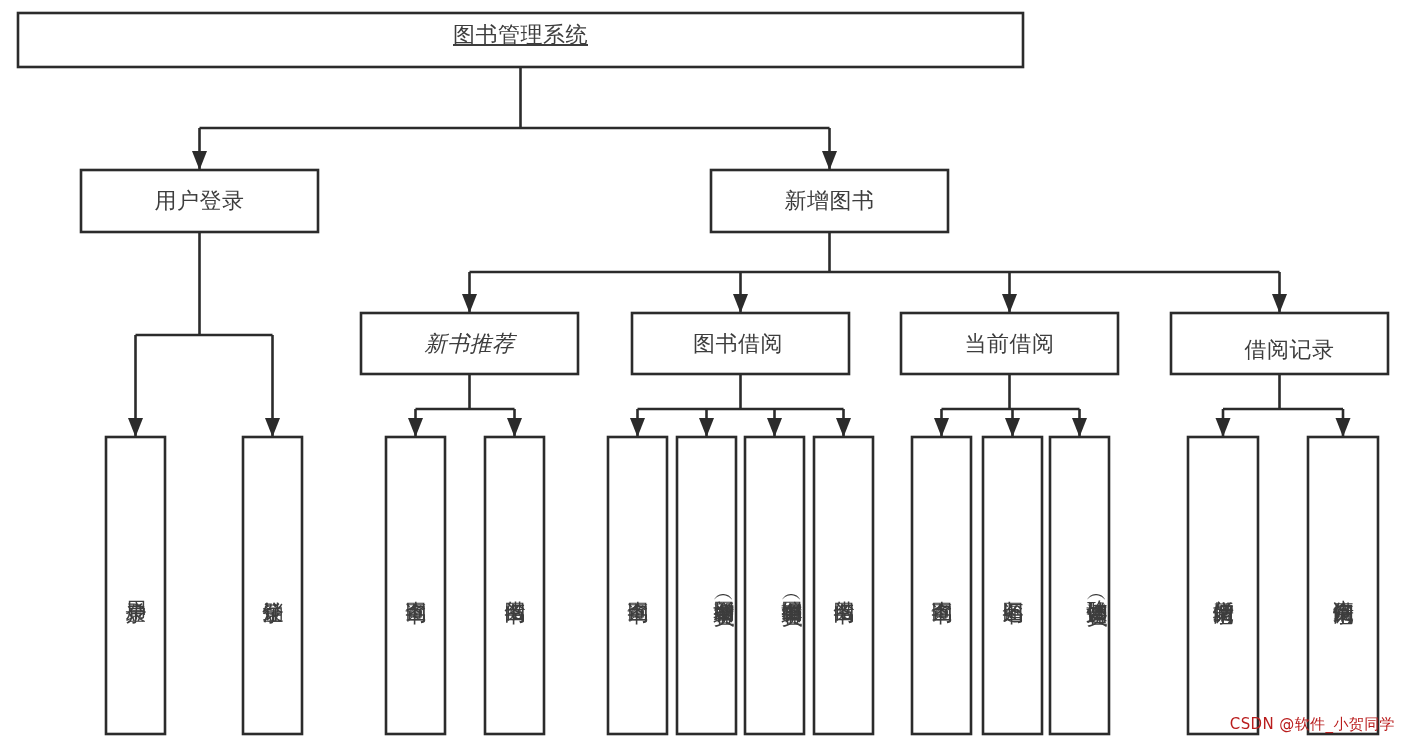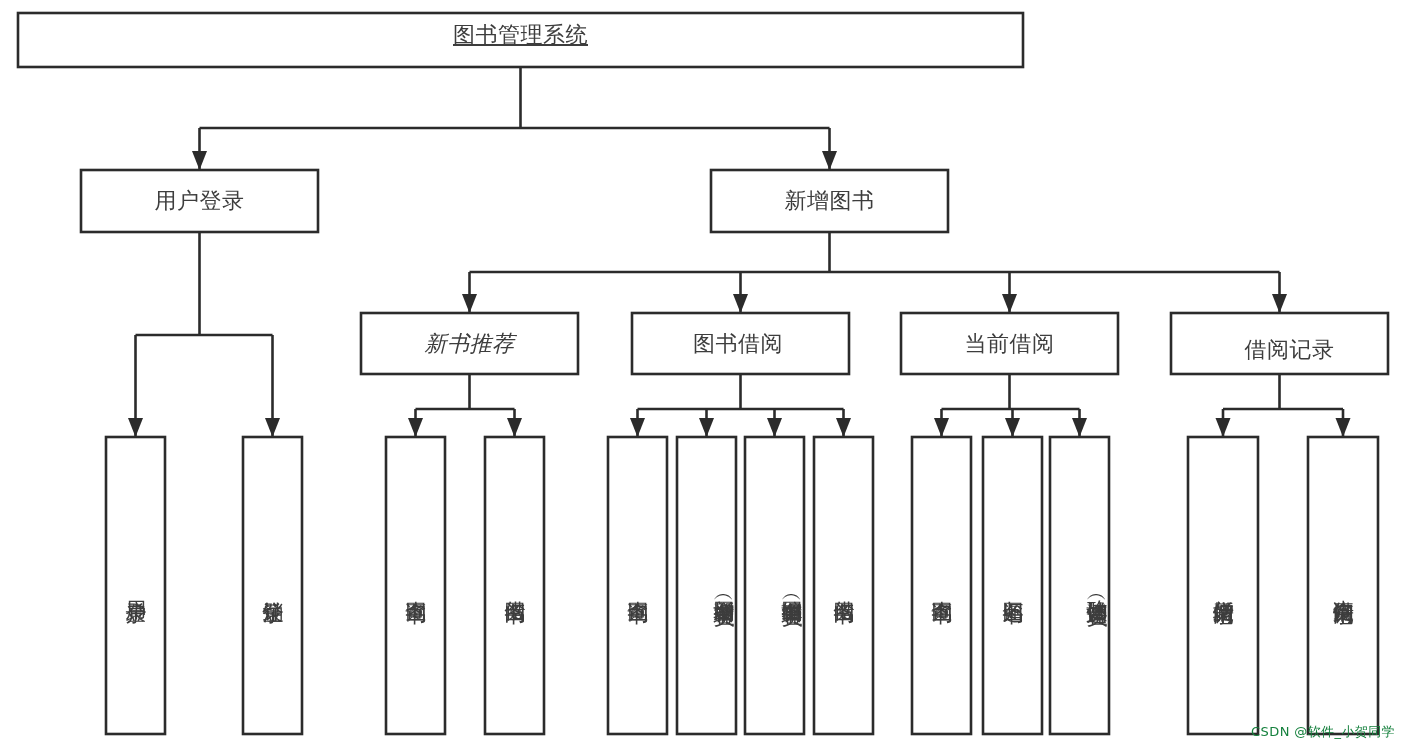--- a/index.html
+++ b/index.html
@@ -28,23 +28,23 @@
     text-orientation:upright;
     font-size:21px;
     letter-spacing:1px;
     align-items:flex-start;
     padding-top:4px;
     box-sizing:border-box;
   }
   .node-label.vert.center{align-items:center;padding-top:0;}
   #watermark{
     position:absolute;
-    right:10px;bottom:6px;
-    font-size:13px;
-    color:#15803d;
+    right:10px;bottom:13px;
+    font-size:15px;
+    color:#b91c1c;
     letter-spacing:0.4px;
     white-space:nowrap;
   }
 </style>
 </head>
 <body>
 
 <div id="diagram-root">
   <svg id="tree-svg" viewBox="0 0 1405 747">
     <g id="edges-layer">

